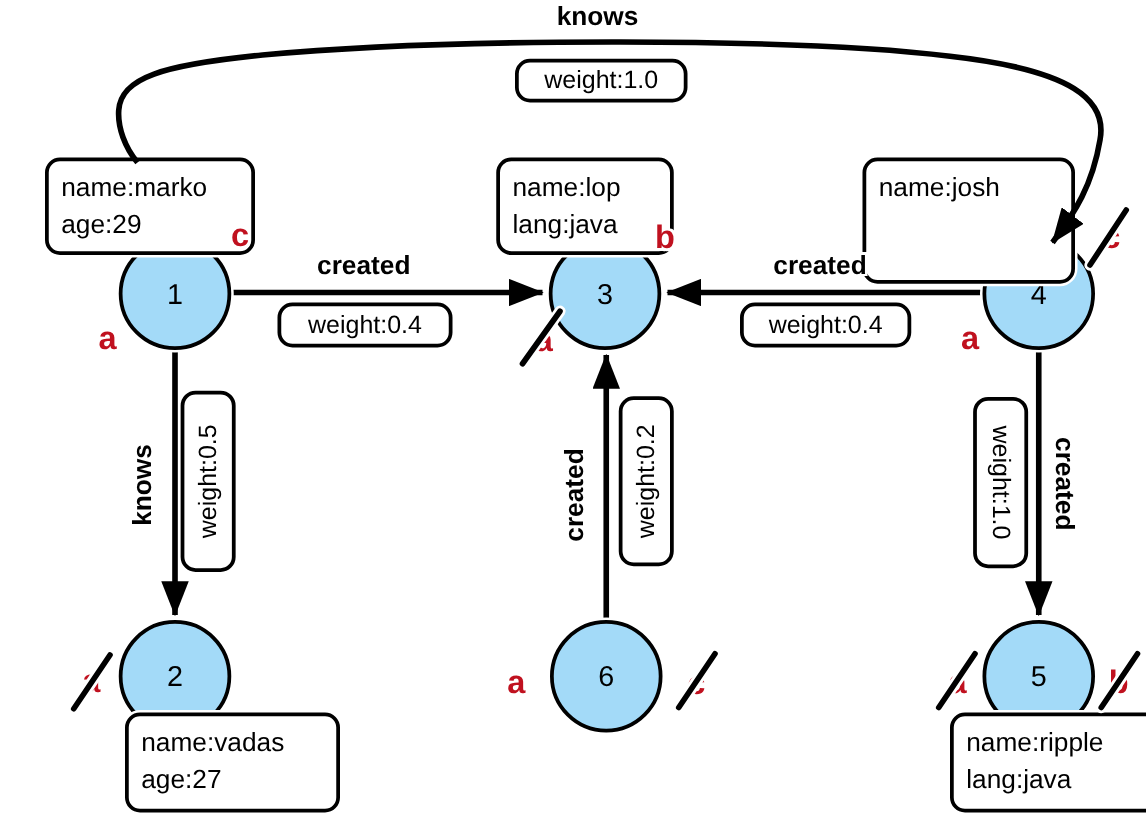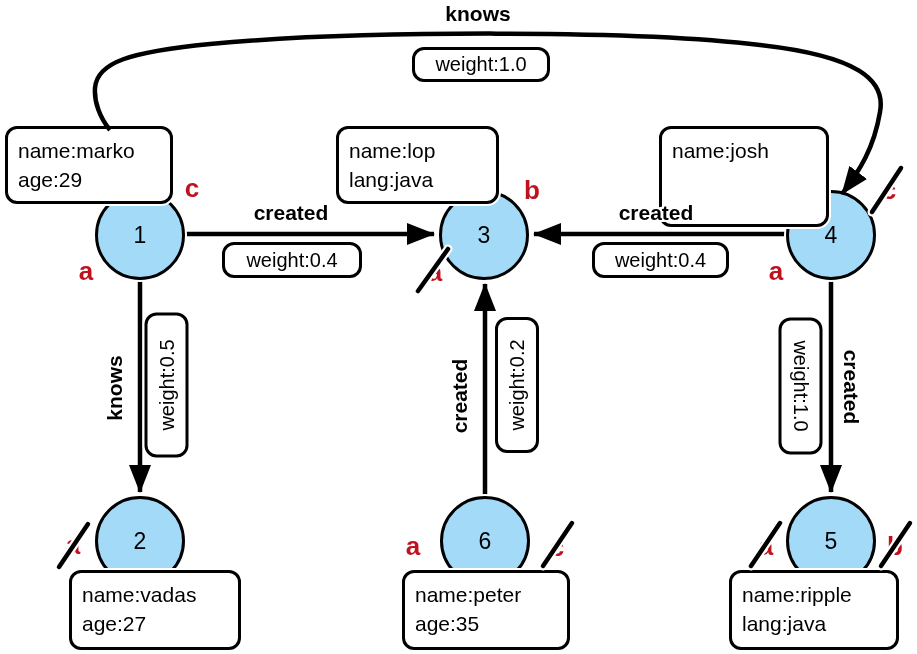--- a/index.html
+++ b/index.html
@@ -13,21 +13,21 @@
     position:absolute;width:90px;height:90px;border-radius:50%;
     background:#A3DAF8;border:3px solid #000;box-sizing:border-box;
     display:flex;align-items:center;justify-content:center;
     font-size:23px;box-shadow:0 0 0 2px #fff;
   }
   
   .box{
     position:absolute;background:#fff;border:3px solid #000;border-radius:12px;
     box-sizing:border-box;box-shadow:0 0 0 2px #fff;
   }
-  .propbox{padding:7px 10px;font-size:21px;line-height:29px;}
+  .propbox{padding:7px 10px;font-size:21px;line-height:29px;margin-left:31px;}
   .weightbox{
     display:flex;align-items:center;justify-content:center;
     font-size:20px;white-space:nowrap;
   }
   .rot-ccw{transform:rotate(-90deg);}
   .rot-cw{transform:rotate(90deg);}
   
   .edgelabel{
     position:absolute;font-size:21px;font-weight:bold;white-space:nowrap;
     transform:translate(-50%,-50%);
@@ -76,34 +76,30 @@
       <span>5</span>
     </div>
   <div class="node" style="left:440px;top:496px">
       <span>6</span>
     </div>
 
   <div class="box propbox" style="left:5px;top:126px;width:168px;height:78px">
     <div>name:marko</div>
     <div>age:29</div>
   </div>
-  <div class="box propbox" style="left:336px;top:126px;width:163px;height:78px">
+  <div class="box propbox" style="left:366px;top:126px;width:142px;height:78px">
     <div>name:lop</div>
     <div>lang:java</div>
   </div>
   <div class="box propbox" style="left:659px;top:126px;width:170px;height:101px">
     <div>name:josh</div>
   </div>
   <div class="box propbox" style="left:69px;top:570px;width:172px;height:80px">
     <div>name:vadas</div>
     <div>age:27</div>
-  </div>
-  <div class="box propbox" style="left:402px;top:570px;width:168px;height:80px">
-    <div>name:peter</div>
-    <div>age:35</div>
   </div>
   <div class="box propbox" style="left:729px;top:570px;width:170px;height:80px">
     <div>name:ripple</div>
     <div>lang:java</div>
   </div>
 
   <div class="box weightbox" style="left:412px;top:47px;width:138px;height:35px">weight:1.0</div>
   <div class="box weightbox" style="left:222px;top:242px;width:140px;height:36px">weight:0.4</div>
   <div class="box weightbox" style="left:592px;top:242px;width:137px;height:36px">weight:0.4</div>
   <div class="box weightbox rot-ccw" style="left:94px;top:363px;width:145px;height:44px">weight:0.5</div>

